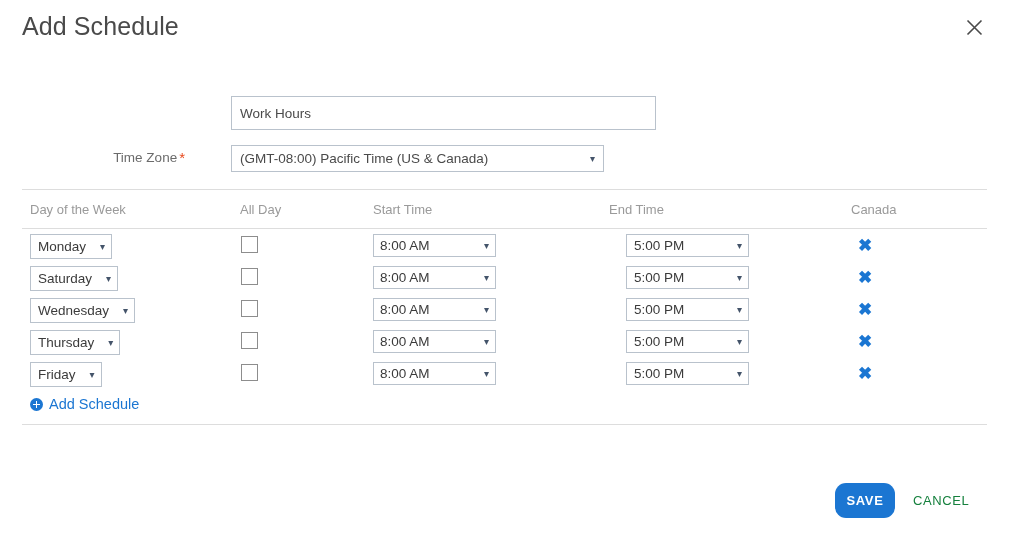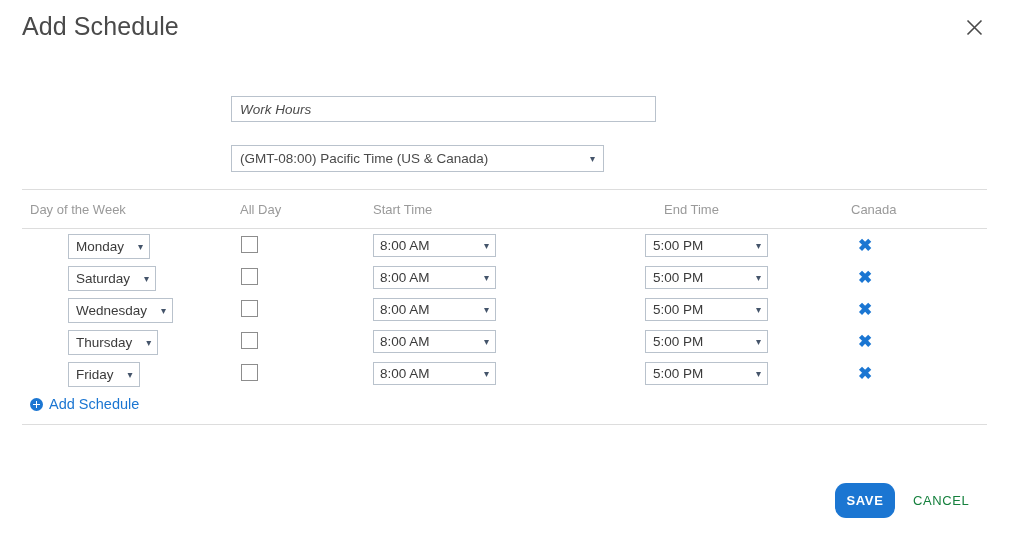--- a/index.html
+++ b/index.html
@@ -74,23 +74,22 @@
     position: absolute;
     left: 231px;
     top: 0;
     width: 425px;
     height: 26px;
     border: 1px solid #b9c2cc;
     background: #fff;
     font-family: "Liberation Sans", sans-serif;
     font-size: 13.5px;
     color: #4a4a4a;
-    padding: 8px 8px;
+    padding: 16px 8px;
     outline: none;
-    font-style: italic;
   }
 
   .tz-select {
     position: absolute;
     left: 231px;
     top: 0;
     width: 373px;
     height: 27px;
     border: 1px solid #b9c2cc;
     background: #fff;
@@ -123,21 +122,21 @@
   .th {
     position: absolute;
     top: 202px;
     font-size: 13px;
     color: #9a9a9a;
     white-space: nowrap;
   }
   .th-day     { left: 30px; }
   .th-allday  { left: 240px; }
   .th-start   { left: 373px; }
-  .th-end     { left: 664px; }
+  .th-end     { left: 609px; }
   .th-actions { left: 851px; }
 
   .sched-row {
     position: absolute;
     left: 0;
     width: 100%;
     height: 23px;
   }
 
   .day-select {
@@ -147,21 +146,20 @@
     height: 25px;
     border: 1px solid #b9c2cc;
     background: #fff;
     display: flex;
     align-items: center;
     padding: 0 6px 0 7px;
     font-size: 13.5px;
     color: #3b3b3b;
     cursor: pointer;
     white-space: nowrap;
-    margin-left: 38px;
   }
   .day-select .caret {
     margin-left: auto;
     padding-left: 14px;
     color: #44546a;
     font-size: 10px;
     line-height: 1;
   }
 
   .allday-box {
@@ -184,21 +182,21 @@
     background: #fff;
     display: flex;
     align-items: center;
     padding: 0 6px 0 7px;
     font-size: 13.5px;
     color: #3b3b3b;
     cursor: pointer;
     white-space: nowrap;
   }
   .time-select.start { left: 373px; padding-left: 6px; }
-  .time-select.end   { left: 645px; }
+  .time-select.end   { left: 626px; }
   .time-select .caret {
     margin-left: auto;
     color: #44546a;
     font-size: 10px;
     line-height: 1;
   }
 
   .delete-x {
     position: absolute;
     left: 855px;
@@ -293,20 +291,23 @@
   <svg width="17" height="17" viewBox="0 0 17 17" aria-hidden="true">
     <path d="M1.5 1.5 L15.5 15.5 M15.5 1.5 L1.5 15.5" stroke="currentColor" stroke-width="1.6" fill="none"></path>
   </svg>
 </div>
 
 <div class="form-row r1">
   <input class="text-input" type="text" value="Work Hours" style="">
 </div>
 
 <div class="form-row r2">
+  <div class="field-label">
+    <span>Time Zone</span><span class="req-star">*</span>
+  </div>
   <div class="tz-select">
     <span>(GMT-08:00) Pacific Time (US &amp; Canada)</span>
     <span class="caret">▾</span>
   </div>
 </div>
 
 <div class="rule-line rule-top"></div>
 <div class="rule-line rule-header"></div>
 <div class="rule-line rule-bottom"></div>
 

